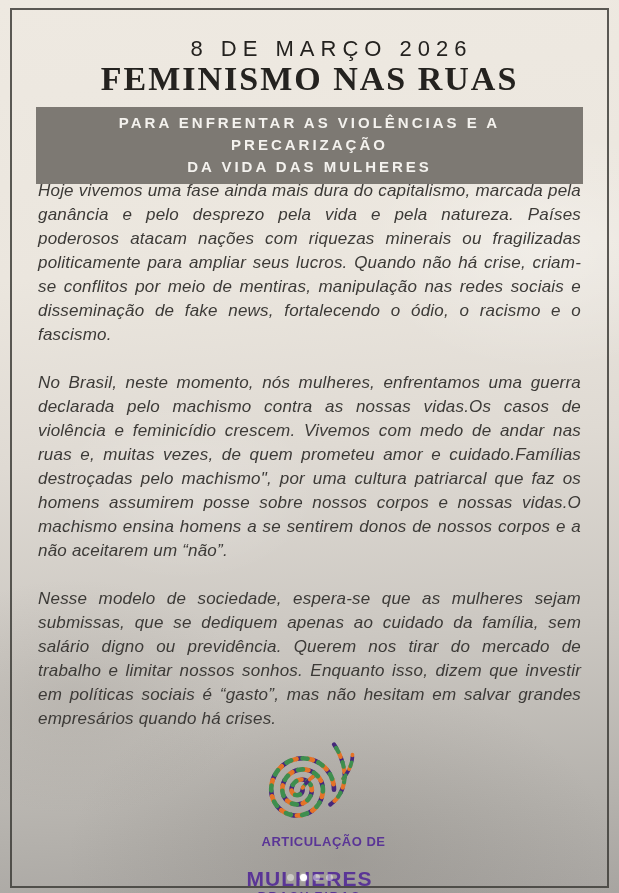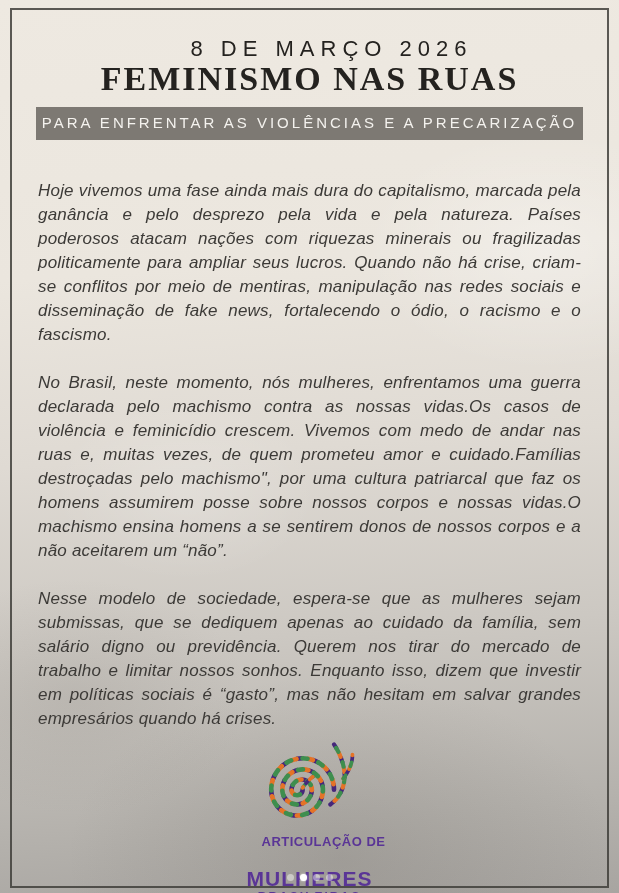--- a/index.html
+++ b/index.html
@@ -34,21 +34,21 @@
     text-align:center;
     font-family:"Liberation Serif","DejaVu Serif",serif;
     font-size:34px;font-weight:700;letter-spacing:2px;
     color:var(--title-text,#24221f);
   }
   .banner{
     position:absolute;top:107px;left:36px;right:36px;
     background:var(--banner-bg,#7d7973);
     color:var(--banner-text,#f4f2ee);
     text-align:center;
-    font-size:15px;font-weight:400;letter-spacing:3px;
+    font-size:15px;font-weight:700;letter-spacing:3px;
     line-height:22px;padding:5px 2px 6px 2px;
   }
   .body-text{
     position:absolute;top:179px;left:38px;right:38px;
     color:var(--body-text,#3c3a37);
     font-size:17px;line-height:24px;letter-spacing:.2px;
     text-align:justify;
     font-style:italic;
   }
   .body-text p{margin:0 0 24px 0;}
@@ -100,20 +100,21 @@
 <div class="poster">
 
   <div class="frame"></div>
 
   <div class="date-title">8 DE MARÇO 2026</div>
 
   <h1 class="main-title">FEMINISMO NAS RUAS</h1>
 
   <div class="banner">
     <div>PARA ENFRENTAR AS VIOLÊNCIAS E A PRECARIZAÇÃO</div>
+    <div>DA VIDA DAS MULHERES</div>
   </div>
 
   <div class="body-text">
     <p>Hoje vivemos uma fase ainda mais dura do capitalismo, marcada pela ganância e pelo desprezo pela vida e pela natureza. Países poderosos atacam nações com riquezas minerais ou fragilizadas politicamente para ampliar seus lucros. Quando não há crise, criam-se conflitos por meio de mentiras, manipulação nas redes sociais e disseminação de fake news, fortalecendo o ódio, o racismo e o fascismo.</p>
     <p>No Brasil, neste momento, nós mulheres, enfrentamos uma guerra declarada pelo machismo contra as nossas vidas.Os casos de violência e feminicídio crescem. Vivemos com medo de andar nas ruas e, muitas vezes, de quem prometeu amor e cuidado.Famílias destroçadas pelo machismo", por uma cultura patriarcal que faz os homens assumirem posse sobre nossos corpos e nossas vidas.O machismo ensina homens a se sentirem donos de nossos corpos e a não aceitarem um “não”.</p>
     <p>Nesse modelo de sociedade, espera-se que as mulheres sejam submissas, que se dediquem apenas ao cuidado da família, sem salário digno ou previdência. Querem nos tirar do mercado de trabalho e limitar nossos sonhos. Enquanto isso, dizem que investir em políticas sociais é “gasto”, mas não hesitam em salvar grandes empresários quando há crises.</p>
   </div>
 
   <div class="logo">
     <svg class="wreath" width="112" height="96" viewBox="0 0 120 104" aria-hidden="true">

